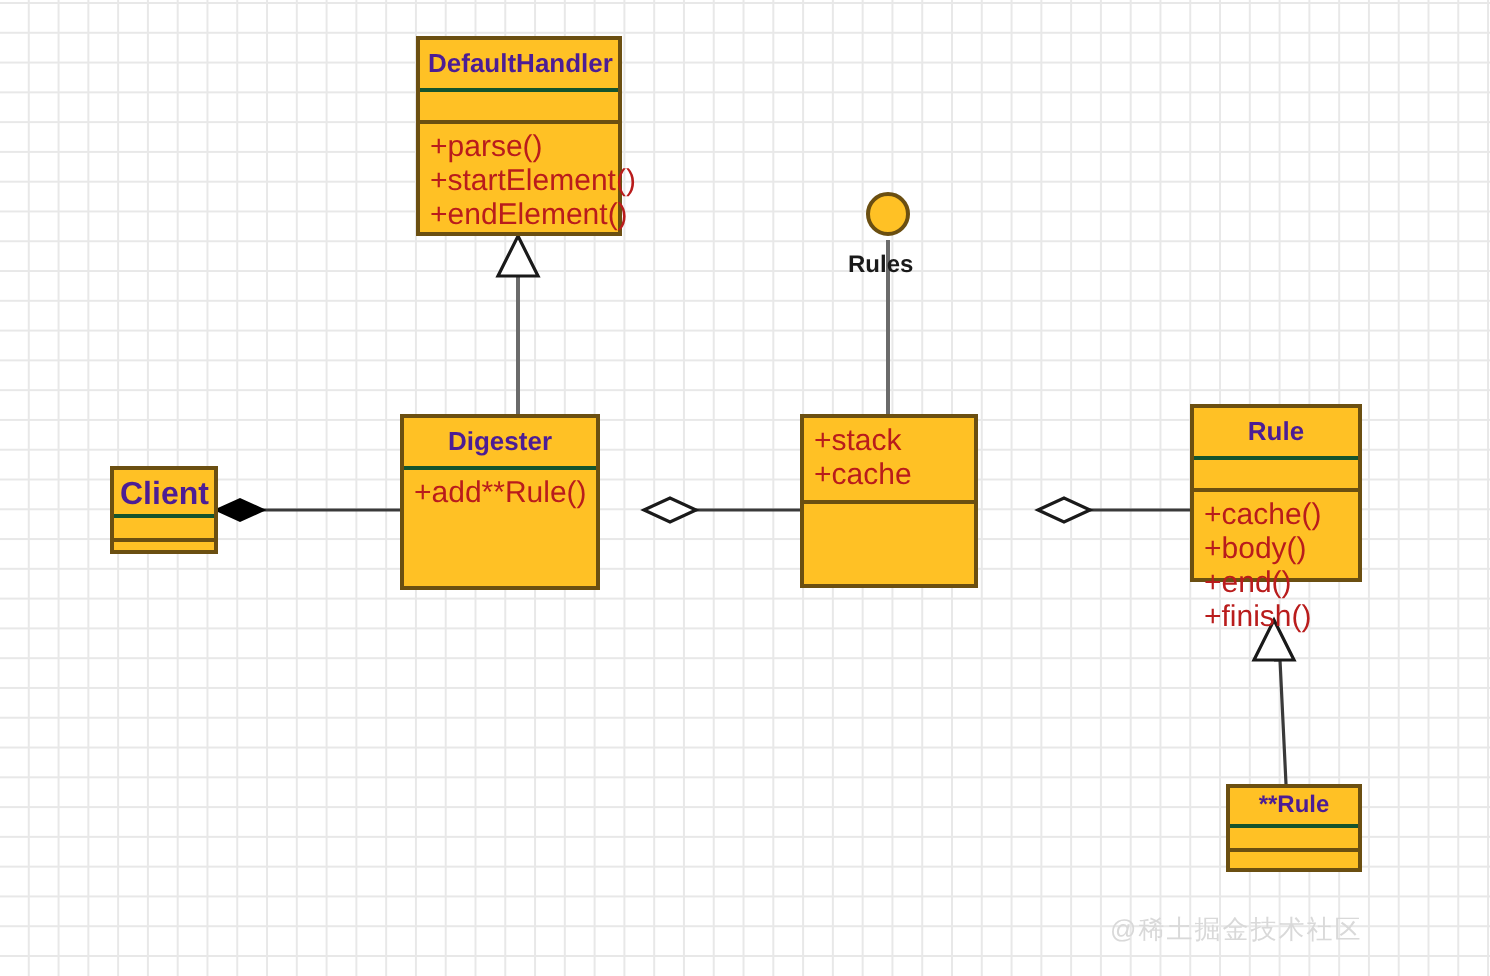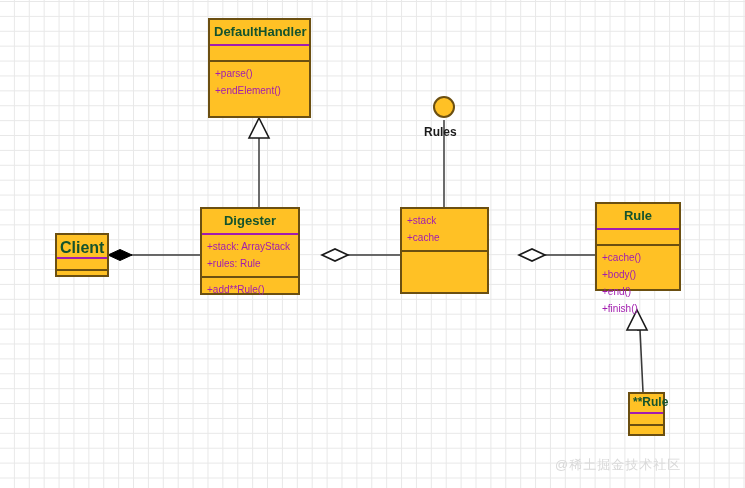--- a/index.html
+++ b/index.html
@@ -31,30 +31,30 @@
   .uml-class {
     position: absolute;
     background: #FFC125;
     border: 2px solid #6b4f11;
     box-sizing: border-box;
     z-index: 3;
   }
   .uml-title {
     font-weight: bold;
     font-size: 13px;
-    color: #14532d;
+    color: #4c1d95;
     text-align: center;
     padding: 4px 4px 5px 4px;
-    border-bottom: 2px solid #a21caf;
+    border-bottom: 2px solid #14532d;
     box-sizing: border-box;
     line-height: 15px;
   }
   .uml-compartment {
-    font-size: 10px;
-    color: #a21caf;
+    font-size: 15px;
+    color: #b91c1c;
     padding: 3px 5px 4px 5px;
     box-sizing: border-box;
     line-height: 17px;
     border-bottom: 2px solid #6b4f11;
   }
   .uml-compartment:last-child {
     border-bottom: none;
   }
   .uml-compartment .member {
     display: block;
@@ -125,30 +125,27 @@
     <g>
       <line x1="444" y1="120" x2="444" y2="207" stroke="#6b6b6b" stroke-width="2"></line>
     </g>
   </svg>
 
   <div class="uml-class" style="left:208px; top:18px; width:103px; height:100px;">
     <div class="uml-title">DefaultHandler</div>
     <div class="uml-compartment empty-comp"></div>
     <div class="uml-compartment">
       <span class="member">+parse()</span>
+      <span class="member">+startElement()</span>
       <span class="member">+endElement()</span>
     </div>
   </div>
 
   <div class="uml-class" style="left:200px; top:207px; width:100px; height:88px;">
     <div class="uml-title">Digester</div>
-    <div class="uml-compartment">
-      <span class="member">+stack: ArrayStack</span>
-      <span class="member">+rules: Rule</span>
-    </div>
     <div class="uml-compartment">
       <span class="member">+add**Rule()</span>
     </div>
   </div>
 
   <div class="uml-class" style="left:400px; top:207px; width:89px; height:87px;">
     <div class="uml-compartment">
       <span class="member">+stack</span>
       <span class="member">+cache</span>
     </div>
@@ -165,21 +162,21 @@
       <span class="member">+finish()</span>
     </div>
   </div>
 
   <div class="uml-class" style="left:55px; top:233px; width:54px; height:44px;">
     <div class="uml-title" style="font-size:16px; padding:6px 3px 3px 3px; line-height:13px;">Client</div>
     <div class="uml-compartment" style="height:12px; padding:0;"></div>
     <div class="uml-compartment" style="height:12px; padding:0;"></div>
   </div>
 
-  <div class="uml-class" style="left:628px; top:392px; width:37px; height:44px;">
+  <div class="uml-class" style="left:613px; top:392px; width:68px; height:44px;">
     <div class="uml-title" style="font-size:12px; padding:2px 3px 3px 3px; line-height:13px;">**Rule</div>
     <div class="uml-compartment" style="height:12px; padding:0;"></div>
     <div class="uml-compartment" style="height:12px; padding:0;"></div>
   </div>
 
   <div class="lollipop-circle" style="left:433px; top:96px;"></div>
   <div class="lollipop-label" style="left:424px; top:125px;">Rules</div>
 
   <div class="watermark" style="left:555px; top:456px;">@稀土掘金技术社区</div>
 

